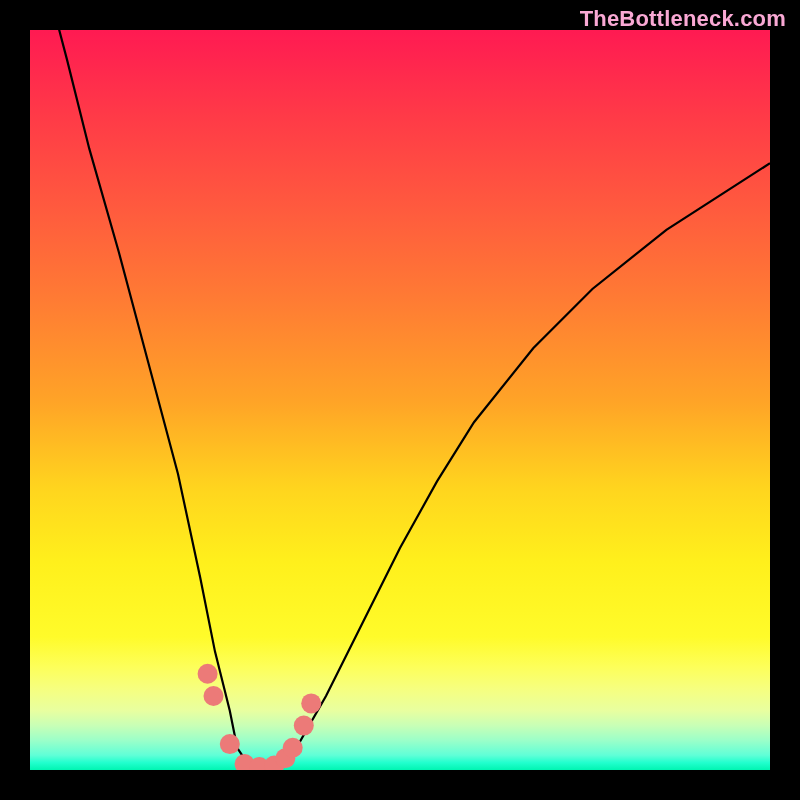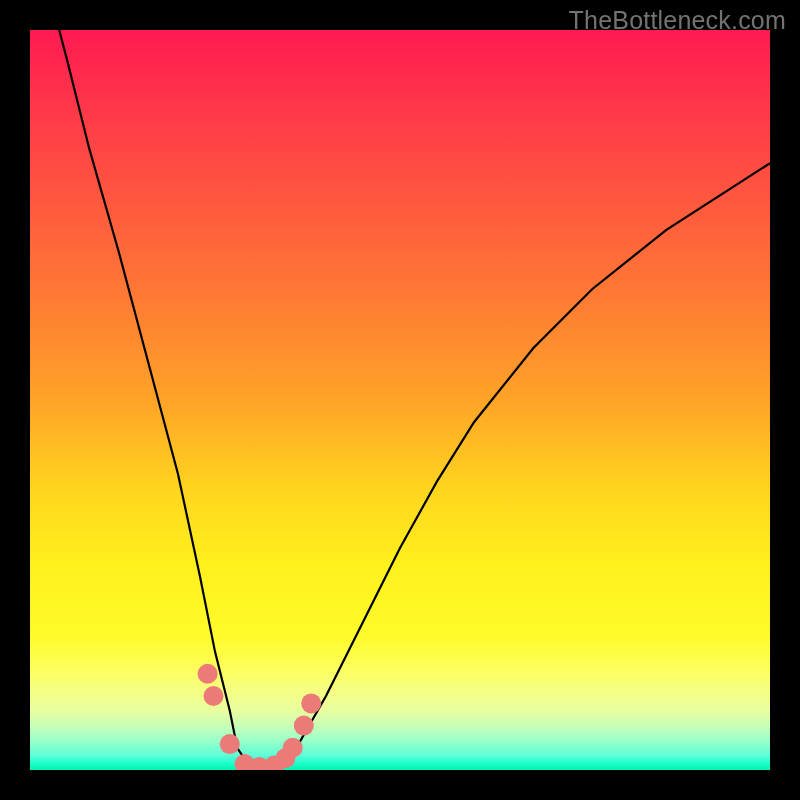--- a/index.html
+++ b/index.html
@@ -43,23 +43,23 @@
       #9bffc9 96%,
       #60ffd7 98%,
       #22ffce 99%,
       #00f5b2 100%
     );
   }
   .attribution {
     position: absolute;
     top: 6px;
     right: 14px;
-    color: #737373;
-    font-size: 25px;
-    font-weight: 400;
+    color: #f9a8d4;
+    font-size: 22px;
+    font-weight: 700;
     letter-spacing: 0.2px;
   }
   svg.curve {
     position: absolute;
     left: 0;
     top: 0;
     width: 740px;
     height: 740px;
   }
 </style>

